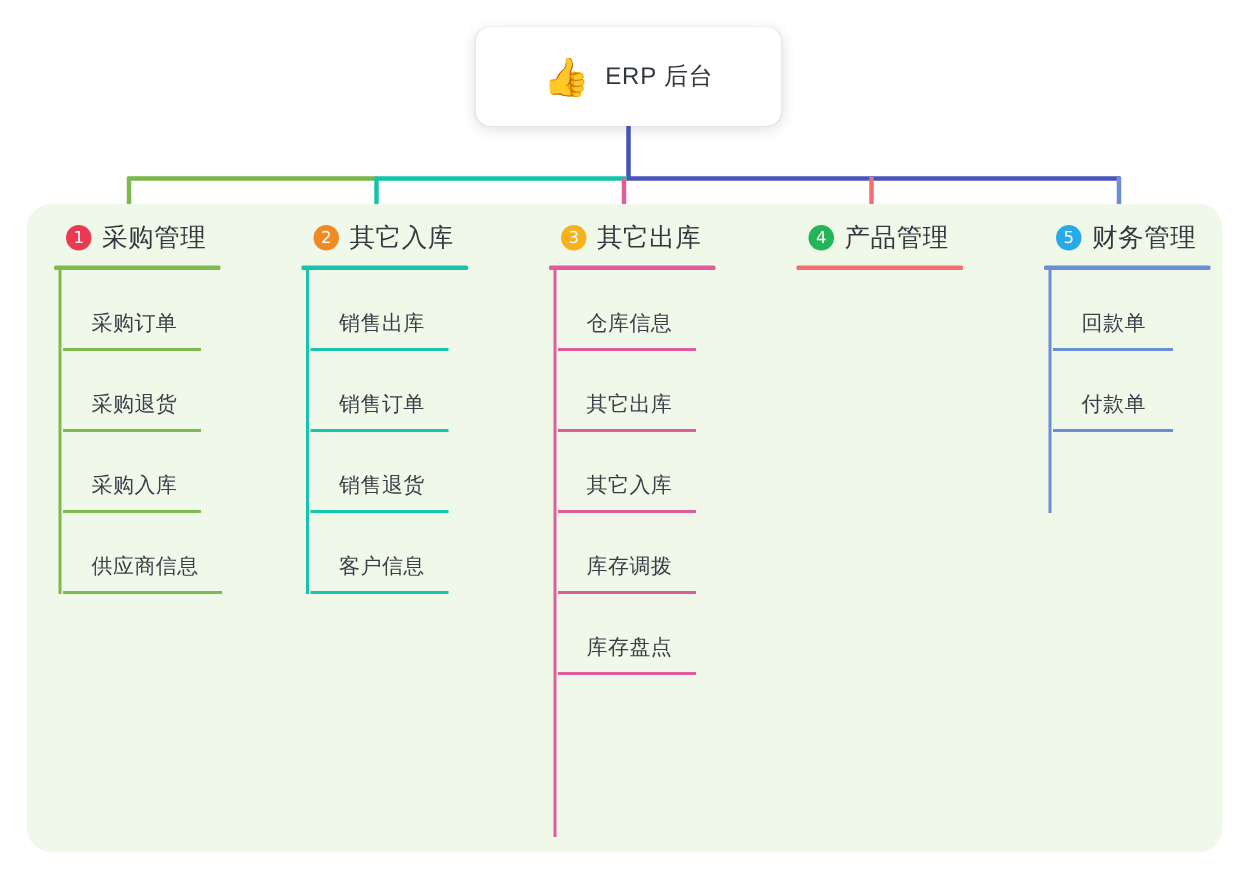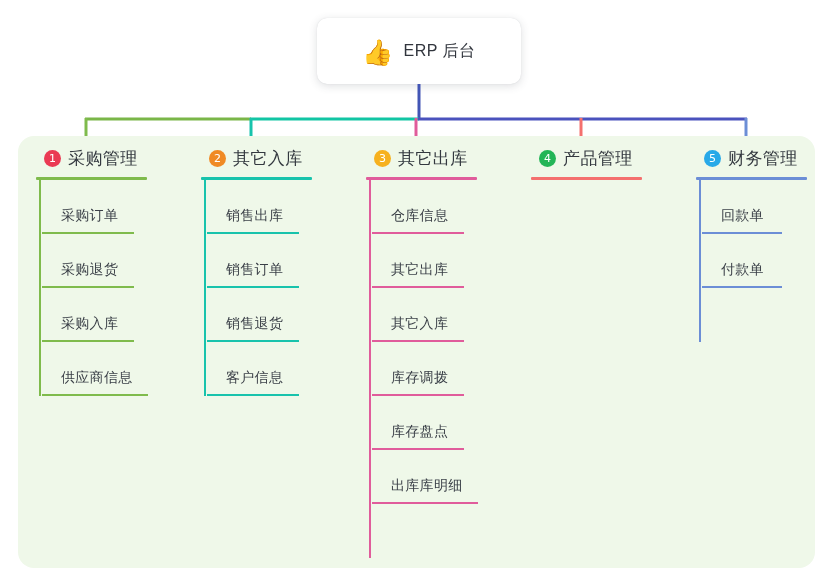--- a/index.html
+++ b/index.html
@@ -229,24 +229,20 @@
           <div class="leaf-rule" style="width: 92px; background: rgb(224, 92, 155);"></div>
         </div>
         <div class="leaf">
           <span class="leaf-label">库存调拨</span>
           <div class="leaf-rule" style="width: 92px; background: rgb(224, 92, 155);"></div>
         </div>
         <div class="leaf">
           <span class="leaf-label">库存盘点</span>
           <div class="leaf-rule" style="width: 92px; background: rgb(224, 92, 155);"></div>
         </div>
-        <div class="leaf">
-          <span class="leaf-label">出库库明细</span>
-          <div class="leaf-rule" style="width: 106px; background: rgb(224, 92, 155);"></div>
-        </div>
       </div>
     </div>
     <div class="column" style="left: 531px;">
       <div class="col-head">
         <span class="badge" style="background: rgb(35, 181, 87);">4</span>
         <span class="col-title">产品管理</span>
       </div>
       <div class="col-rule" style="width: 111px; background: rgb(244, 112, 110);"></div>
     </div>
     <div class="column" style="left: 696px;">

